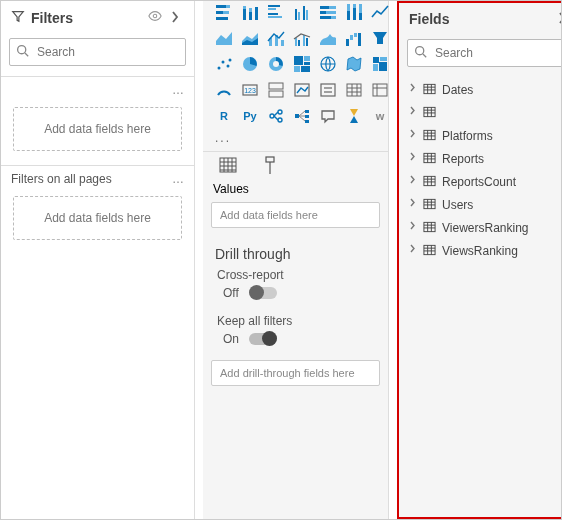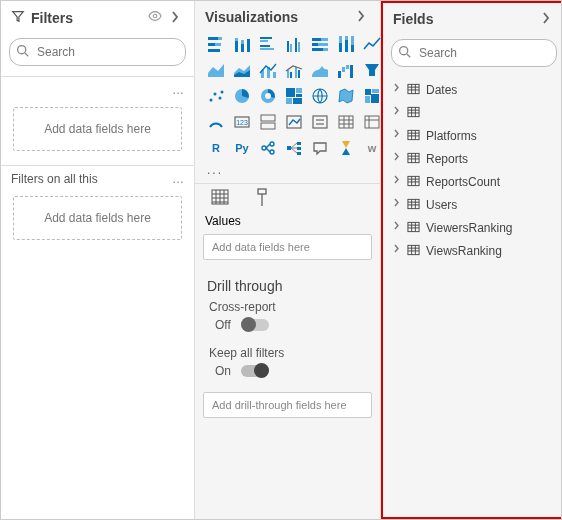--- a/index.html
+++ b/index.html
@@ -7,21 +7,21 @@
     margin: 0;
     font-family: "Segoe UI", Arial, sans-serif;
     font-size: 12px;
     color: #333;
     background: #fff;
     width: 562px;
     height: 520px;
     overflow: hidden;
     border: 1px solid #ccc;
   }
-  .panes { display: flex; height: 100%; }
+  .panes { display: flex; height: 100%; gap: 8px; }
   .pane {
     display: flex;
     flex-direction: column;
     border-right: 1px solid #ddd;
     background: #f5f5f5;
   }
   .pane:last-child { border-right: none; }
   .filters-pane { width: 194px; background:#fff;}
   .viz-pane { width: 186px; }
   .fields-pane { width: 184px; position: relative; border: 2px solid #d40000; }
@@ -35,21 +35,21 @@
     color: #444;
   }
   .pane-header .spacer { flex: 1; }
   .pane-header .hdr-icon { margin-right: 6px; color:#555;}
   .pane-header .chev { color:#666; padding:0 4px; cursor:pointer;}
   .pane-header .eye { color:#888; padding:0 4px; cursor:pointer; font-size:12px;}
 
   .search-box {
     margin: 4px 8px 10px 8px;
     border: 1px solid #bbb;
-    border-radius: 12px;
+    border-radius: 2px;
     background: #fff;
     display: flex;
     align-items: center;
     height: 28px;
     padding: 0 6px;
   }
   .search-box input {
     border: none;
     outline: none;
     flex: 1;
@@ -182,39 +182,30 @@
       <span class="spacer"></span>
       <span class="dots">…</span>
     </div>
     <div class="drop-zone">
       <span>Add data fields here</span>
     </div>
 
     <div class="hr"></div>
 
     <div class="section-label">
-      <span>Filters on all this</span>
+      <span>Filters on all pages</span>
       <span class="spacer"></span>
       <span class="dots">…</span>
     </div>
     <div class="drop-zone">
       <span>Add data fields here</span>
     </div>
   </div>
 
   <div class="pane viz-pane">
-    <div class="pane-header">
-      <span>Visualizations</span>
-      <span class="spacer"></span>
-      <span class="chev">
-        <svg width="10" height="12" viewBox="0 0 8 12" fill="none" stroke="#666" stroke-width="1.8">
-            <path d="M2 1l4 5-4 5"></path>
-          </svg>
-      </span>
-    </div>
 
     <div class="viz-grid" id="viz-grid">
         <div class="viz-item">
           <svg width="18" height="18" viewBox="0 0 18 18">
             <rect x="1" y="2" width="10" height="3" fill="#0a74b8"></rect>
             <rect x="11" y="2" width="4" height="3" fill="#5fb3e4"></rect>
             <rect x="1" y="8" width="7" height="3" fill="#0a74b8"></rect>
             <rect x="8" y="8" width="6" height="3" fill="#5fb3e4"></rect>
             <rect x="1" y="14" width="12" height="3" fill="#0a74b8"></rect>
           </svg>

